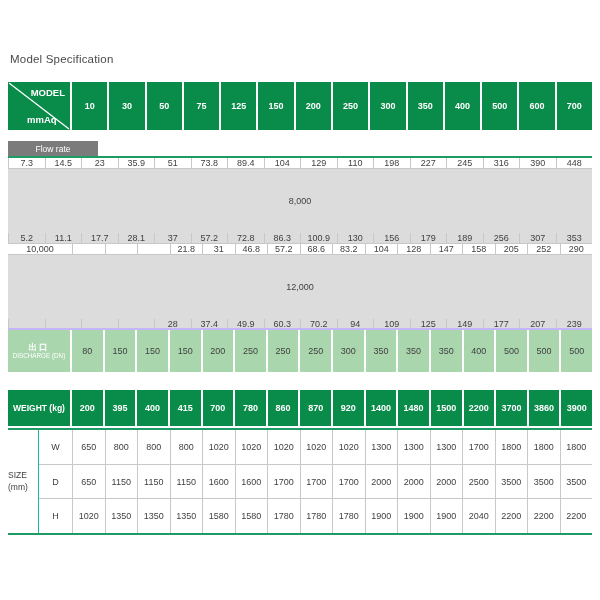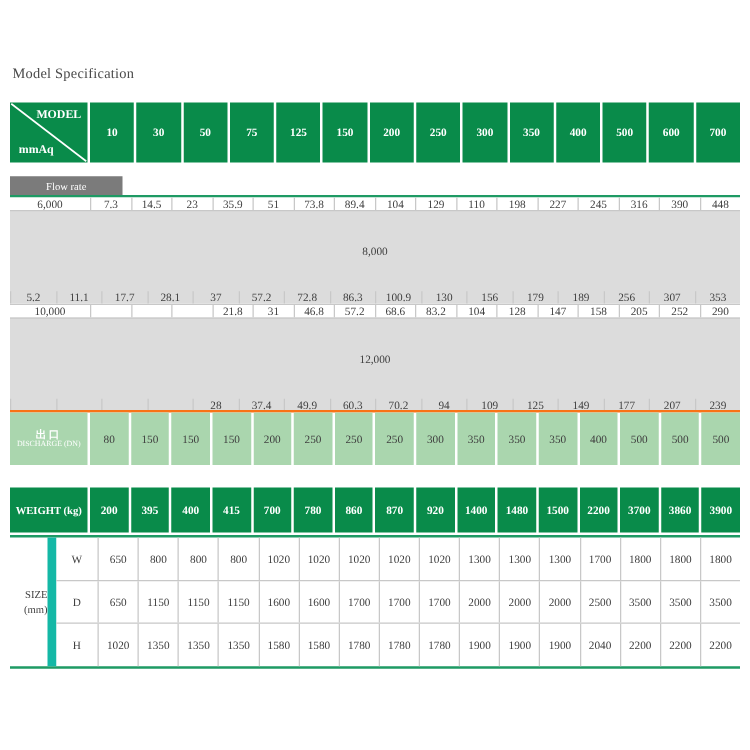--- a/index.html
+++ b/index.html
@@ -1,29 +1,29 @@
 <!DOCTYPE html>
 <html><head>
 <meta charset="utf-8">
 <style>
   html,body { margin:0; padding:0; background:#ffffff; }
   .page {
     position:relative; width:600px; height:600px; background:#ffffff;
-    font-family:Liberation Serif, serif; overflow:hidden;
+    font-family:Liberation Sans, sans-serif; overflow:hidden;
   }
   .title {
     position:absolute; left:10px; top:53px;
     font-size:11.5px; color:#4a4a4a; letter-spacing:0.2px;
   }
   
   .header-row { position:absolute; left:8px; top:82px; width:584px; height:48px; display:flex; gap:2px; }
   .corner-cell { flex:0 0 62px; position:relative; background:#098b4a; }
   .corner-cell svg { position:absolute; left:0; top:0; }
   .corner-top { position:absolute; top:5px; right:5px; color:#fff; font-size:9.5px; font-weight:bold; }
-  .corner-bottom { position:absolute; bottom:5px; left:7px; color:#fff; font-size:9.5px; font-weight:bold; }
+  .corner-bottom { position:absolute; bottom:5px; left:19px; color:#fff; font-size:9.5px; font-weight:bold; }
   .header-row .cells { flex:1; display:flex; gap:2px; }
   .header-row .cell {
     flex:1 1 0; background:#098b4a; color:#ffffff; font-size:9px; font-weight:bold;
     display:flex; align-items:center; justify-content:center;
   }
   
   .flow-tab {
     position:absolute; left:8px; top:141px; width:90px; height:15px; background:#7b7b7b;
     color:#ffffff; font-size:8.5px; display:flex; align-items:center; justify-content:center;
   }
@@ -36,21 +36,21 @@
   .frow .rlabel {
     flex:0 0 64px; display:flex; align-items:center; justify-content:center;
     font-size:9px; color:#3f3f3f;
   }
   .frow .cells { flex:1; display:flex; }
   .frow .cells .cell {
     flex:1 1 0; border-left:1px solid #c8c8c8; display:flex; align-items:center; justify-content:center;
     font-size:9px; color:#3f3f3f;
   }
   
-  .discharge { position:absolute; left:8px; top:328px; width:584px; height:44px; border-top:2px solid #f97316;
+  .discharge { position:absolute; left:8px; top:328px; width:584px; height:44px; border-top:2px solid #c4b5fd;
     display:flex; gap:2px; box-sizing:border-box; padding-top:0; }
   .discharge .rlabel {
     flex:0 0 62px; background:#aad6ae; display:flex; flex-direction:column; align-items:center; justify-content:center;
     color:#ffffff; line-height:1.25;
   }
   .discharge .rlabel .cn { font-size:8.5px; font-weight:bold; letter-spacing:2px; }
   .discharge .rlabel .en { font-size:6.3px; }
   .discharge .cells { flex:1; display:flex; gap:2px; }
   .discharge .cells .cell {
     flex:1 1 0; background:#aad6ae; color:#3f3f3f; font-size:9px;
@@ -64,22 +64,22 @@
   }
   .weight .cells { flex:1; display:flex; gap:2px; }
   .weight .cells .cell {
     flex:1 1 0; background:#098b4a; color:#ffffff; font-size:9px; font-weight:bold;
     display:flex; align-items:center; justify-content:center;
   }
   
   .size { position:absolute; left:8px; top:428px; width:584px; height:107px; box-sizing:border-box;
     border-top:2px solid #1e9a64; border-bottom:2px solid #1e9a64; display:flex; background:#ffffff; }
   .size .size-label {
-    flex:0 0 30px; border-right:7px solid #14b8a6; display:flex; flex-direction:column;
-    align-items:flex-end; justify-content:center; font-size:8.5px; color:#3f3f3f; line-height:1.3;
+    flex:0 0 30px; border-right:1px solid #14b8a6; display:flex; flex-direction:column;
+    align-items:flex-start; justify-content:center; font-size:8.5px; color:#3f3f3f; line-height:1.3;
   }
   .size .size-rows { flex:1; display:flex; flex-direction:column; }
   .srow { flex:1 1 0; display:flex; }
   .srow + .srow { border-top:1px solid #c8c8c8; }
   .srow .sublabel { flex:0 0 33px; display:flex; align-items:center; justify-content:center; font-size:9px; color:#3f3f3f; }
   .srow .cells { flex:1; display:flex; }
   .srow .cells .cell {
     flex:1 1 0; border-left:1px solid #c8c8c8; display:flex; align-items:center; justify-content:center;
     font-size:9px; color:#3f3f3f;
   }
@@ -115,21 +115,20 @@
         <div class="cell">600</div>
         <div class="cell">700</div>
       </div>
   </div>
 
   <div class="flow-tab">Flow rate</div>
   <div class="green-rule"></div>
 
   <div class="flow-body">
     <div class="frow">
-      <div class="rlabel">6,000</div>
       <div class="cells">
           <div class="cell">7.3</div>
           <div class="cell">14.5</div>
           <div class="cell">23</div>
           <div class="cell">35.9</div>
           <div class="cell">51</div>
           <div class="cell">73.8</div>
           <div class="cell">89.4</div>
           <div class="cell">104</div>
           <div class="cell">129</div>

